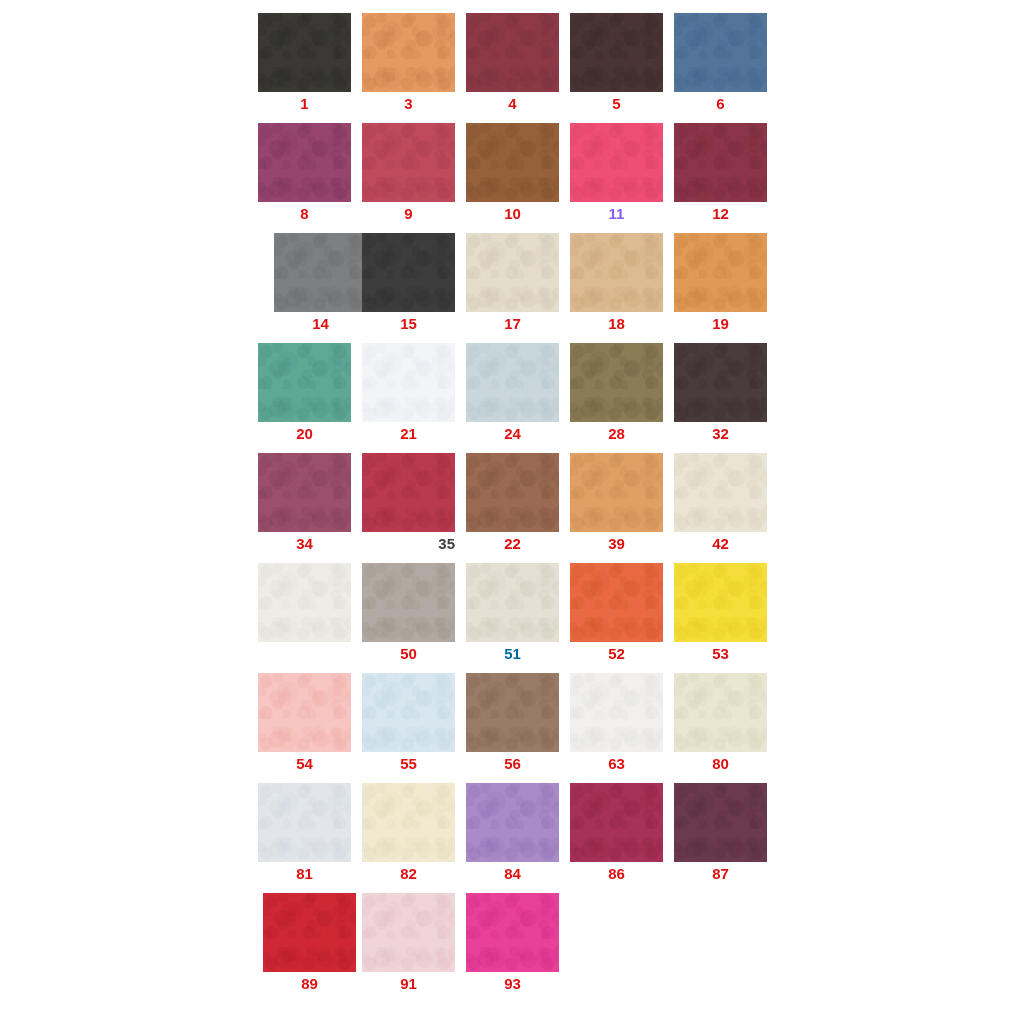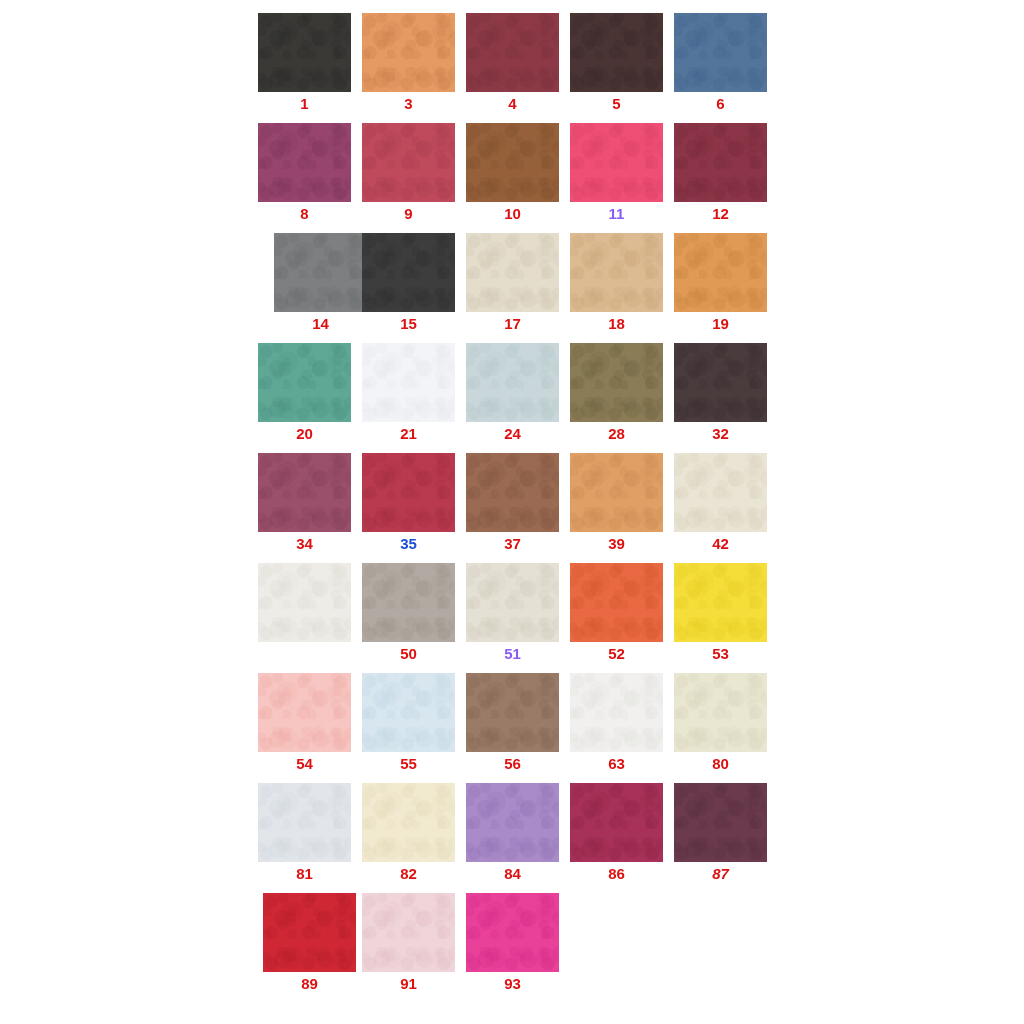--- a/index.html
+++ b/index.html
@@ -149,25 +149,25 @@
         <div class="swatch-label" style="color: rgb(221, 17, 17);">32</div>
       </div>
     </div>
     <div class="swatch-row" style="top: 453px;">
       <div class="swatch-cell" style="left: 0px; padding-left: 35px;">
         <div class="swatch-patch" title="34 #9a4f6b" style="background-color: rgb(154, 79, 107); background-image: radial-gradient(circle at 22% 28%, rgba(131, 63, 88, 0.333) 0px, rgba(131, 63, 88, 0.333) 6px, transparent 7px), radial-gradient(circle at 68% 18%, rgba(131, 63, 88, 0.267) 0px, rgba(131, 63, 88, 0.267) 5px, transparent 6px), radial-gradient(circle at 45% 62%, rgba(131, 63, 88, 0.3) 0px, rgba(131, 63, 88, 0.3) 8px, transparent 9px), radial-gradient(circle at 84% 74%, rgba(131, 63, 88, 0.227) 0px, rgba(131, 63, 88, 0.227) 7px, transparent 8px), radial-gradient(circle at 12% 82%, rgba(131, 63, 88, 0.26) 0px, rgba(131, 63, 88, 0.26) 5px, transparent 6px), radial-gradient(circle at 58% 40%, rgba(131, 63, 88, 0.19) 0px, rgba(131, 63, 88, 0.19) 10px, transparent 11px), linear-gradient(118deg, rgba(131, 63, 88, 0.133) 0px, rgba(131, 63, 88, 0.133) 2px, transparent 2px, transparent 9px), linear-gradient(28deg, rgba(131, 63, 88, 0.11) 0px, rgba(131, 63, 88, 0.11) 1px, transparent 1px, transparent 6px), linear-gradient(90deg, rgb(154, 79, 107), rgb(154, 79, 107)); background-size: 37px 31px, 29px 27px, 43px 41px, 33px 35px, 25px 23px, 51px 47px, 11px 11px, 7px 7px, 100% 100%;"></div>
         <div class="swatch-label" style="color: rgb(221, 17, 17);">34</div>
       </div>
       <div class="swatch-cell" style="left: 104px;">
         <div class="swatch-patch" title="35 #b93a4e" style="background-color: rgb(185, 58, 78); background-image: radial-gradient(circle at 22% 28%, rgba(162, 44, 63, 0.333) 0px, rgba(162, 44, 63, 0.333) 6px, transparent 7px), radial-gradient(circle at 68% 18%, rgba(162, 44, 63, 0.267) 0px, rgba(162, 44, 63, 0.267) 5px, transparent 6px), radial-gradient(circle at 45% 62%, rgba(162, 44, 63, 0.3) 0px, rgba(162, 44, 63, 0.3) 8px, transparent 9px), radial-gradient(circle at 84% 74%, rgba(162, 44, 63, 0.227) 0px, rgba(162, 44, 63, 0.227) 7px, transparent 8px), radial-gradient(circle at 12% 82%, rgba(162, 44, 63, 0.26) 0px, rgba(162, 44, 63, 0.26) 5px, transparent 6px), radial-gradient(circle at 58% 40%, rgba(162, 44, 63, 0.19) 0px, rgba(162, 44, 63, 0.19) 10px, transparent 11px), linear-gradient(118deg, rgba(162, 44, 63, 0.133) 0px, rgba(162, 44, 63, 0.133) 2px, transparent 2px, transparent 9px), linear-gradient(28deg, rgba(162, 44, 63, 0.11) 0px, rgba(162, 44, 63, 0.11) 1px, transparent 1px, transparent 6px), linear-gradient(90deg, rgb(185, 58, 78), rgb(185, 58, 78)); background-size: 37px 31px, 29px 27px, 43px 41px, 33px 35px, 25px 23px, 51px 47px, 11px 11px, 7px 7px, 100% 100%;"></div>
-        <div class="swatch-label" style="color: #1d4ed8;">35</div>
+        <div class="swatch-label" style="color: #404040; text-align: right;">35</div>
       </div>
       <div class="swatch-cell" style="left: 208px;">
         <div class="swatch-patch" title="37 #9a6a52" style="background-color: rgb(154, 106, 82); background-image: radial-gradient(circle at 22% 28%, rgba(130, 86, 63, 0.333) 0px, rgba(130, 86, 63, 0.333) 6px, transparent 7px), radial-gradient(circle at 68% 18%, rgba(130, 86, 63, 0.267) 0px, rgba(130, 86, 63, 0.267) 5px, transparent 6px), radial-gradient(circle at 45% 62%, rgba(130, 86, 63, 0.3) 0px, rgba(130, 86, 63, 0.3) 8px, transparent 9px), radial-gradient(circle at 84% 74%, rgba(130, 86, 63, 0.227) 0px, rgba(130, 86, 63, 0.227) 7px, transparent 8px), radial-gradient(circle at 12% 82%, rgba(130, 86, 63, 0.26) 0px, rgba(130, 86, 63, 0.26) 5px, transparent 6px), radial-gradient(circle at 58% 40%, rgba(130, 86, 63, 0.19) 0px, rgba(130, 86, 63, 0.19) 10px, transparent 11px), linear-gradient(118deg, rgba(130, 86, 63, 0.133) 0px, rgba(130, 86, 63, 0.133) 2px, transparent 2px, transparent 9px), linear-gradient(28deg, rgba(130, 86, 63, 0.11) 0px, rgba(130, 86, 63, 0.11) 1px, transparent 1px, transparent 6px), linear-gradient(90deg, rgb(154, 106, 82), rgb(154, 106, 82)); background-size: 37px 31px, 29px 27px, 43px 41px, 33px 35px, 25px 23px, 51px 47px, 11px 11px, 7px 7px, 100% 100%;"></div>
-        <div class="swatch-label" style="color: rgb(221, 17, 17);">37</div>
+        <div class="swatch-label" style="color: rgb(221, 17, 17);">22</div>
       </div>
       <div class="swatch-cell" style="left: 312px;">
         <div class="swatch-patch" title="39 #e09f65" style="background-color: rgb(224, 159, 101); background-image: radial-gradient(circle at 22% 28%, rgba(201, 138, 80, 0.333) 0px, rgba(201, 138, 80, 0.333) 6px, transparent 7px), radial-gradient(circle at 68% 18%, rgba(201, 138, 80, 0.267) 0px, rgba(201, 138, 80, 0.267) 5px, transparent 6px), radial-gradient(circle at 45% 62%, rgba(201, 138, 80, 0.3) 0px, rgba(201, 138, 80, 0.3) 8px, transparent 9px), radial-gradient(circle at 84% 74%, rgba(201, 138, 80, 0.227) 0px, rgba(201, 138, 80, 0.227) 7px, transparent 8px), radial-gradient(circle at 12% 82%, rgba(201, 138, 80, 0.26) 0px, rgba(201, 138, 80, 0.26) 5px, transparent 6px), radial-gradient(circle at 58% 40%, rgba(201, 138, 80, 0.19) 0px, rgba(201, 138, 80, 0.19) 10px, transparent 11px), linear-gradient(118deg, rgba(201, 138, 80, 0.133) 0px, rgba(201, 138, 80, 0.133) 2px, transparent 2px, transparent 9px), linear-gradient(28deg, rgba(201, 138, 80, 0.11) 0px, rgba(201, 138, 80, 0.11) 1px, transparent 1px, transparent 6px), linear-gradient(90deg, rgb(224, 159, 101), rgb(224, 159, 101)); background-size: 37px 31px, 29px 27px, 43px 41px, 33px 35px, 25px 23px, 51px 47px, 11px 11px, 7px 7px, 100% 100%;"></div>
         <div class="swatch-label" style="color: rgb(221, 17, 17);">39</div>
       </div>
       <div class="swatch-cell" style="left: 416px;">
         <div class="swatch-patch" title="42 #eae4d4" style="background-color: rgb(234, 228, 212); background-image: radial-gradient(circle at 22% 28%, rgba(216, 209, 189, 0.333) 0px, rgba(216, 209, 189, 0.333) 6px, transparent 7px), radial-gradient(circle at 68% 18%, rgba(216, 209, 189, 0.267) 0px, rgba(216, 209, 189, 0.267) 5px, transparent 6px), radial-gradient(circle at 45% 62%, rgba(216, 209, 189, 0.3) 0px, rgba(216, 209, 189, 0.3) 8px, transparent 9px), radial-gradient(circle at 84% 74%, rgba(216, 209, 189, 0.227) 0px, rgba(216, 209, 189, 0.227) 7px, transparent 8px), radial-gradient(circle at 12% 82%, rgba(216, 209, 189, 0.26) 0px, rgba(216, 209, 189, 0.26) 5px, transparent 6px), radial-gradient(circle at 58% 40%, rgba(216, 209, 189, 0.19) 0px, rgba(216, 209, 189, 0.19) 10px, transparent 11px), linear-gradient(118deg, rgba(216, 209, 189, 0.133) 0px, rgba(216, 209, 189, 0.133) 2px, transparent 2px, transparent 9px), linear-gradient(28deg, rgba(216, 209, 189, 0.11) 0px, rgba(216, 209, 189, 0.11) 1px, transparent 1px, transparent 6px), linear-gradient(90deg, rgb(234, 228, 212), rgb(234, 228, 212)); background-size: 37px 31px, 29px 27px, 43px 41px, 33px 35px, 25px 23px, 51px 47px, 11px 11px, 7px 7px, 100% 100%;"></div>
         <div class="swatch-label" style="color: rgb(221, 17, 17);">42</div>
       </div>
     </div>
@@ -175,21 +175,21 @@
       <div class="swatch-cell" style="left: 0px;">
         <div class="swatch-patch" title="44 #eeece7" style="background-color: rgb(238, 236, 231); background-image: radial-gradient(circle at 22% 28%, rgba(222, 219, 212, 0.333) 0px, rgba(222, 219, 212, 0.333) 6px, transparent 7px), radial-gradient(circle at 68% 18%, rgba(222, 219, 212, 0.267) 0px, rgba(222, 219, 212, 0.267) 5px, transparent 6px), radial-gradient(circle at 45% 62%, rgba(222, 219, 212, 0.3) 0px, rgba(222, 219, 212, 0.3) 8px, transparent 9px), radial-gradient(circle at 84% 74%, rgba(222, 219, 212, 0.227) 0px, rgba(222, 219, 212, 0.227) 7px, transparent 8px), radial-gradient(circle at 12% 82%, rgba(222, 219, 212, 0.26) 0px, rgba(222, 219, 212, 0.26) 5px, transparent 6px), radial-gradient(circle at 58% 40%, rgba(222, 219, 212, 0.19) 0px, rgba(222, 219, 212, 0.19) 10px, transparent 11px), linear-gradient(118deg, rgba(222, 219, 212, 0.133) 0px, rgba(222, 219, 212, 0.133) 2px, transparent 2px, transparent 9px), linear-gradient(28deg, rgba(222, 219, 212, 0.11) 0px, rgba(222, 219, 212, 0.11) 1px, transparent 1px, transparent 6px), linear-gradient(90deg, rgb(238, 236, 231), rgb(238, 236, 231)); background-size: 37px 31px, 29px 27px, 43px 41px, 33px 35px, 25px 23px, 51px 47px, 11px 11px, 7px 7px, 100% 100%;"></div>
         <div class="swatch-label" style="color: #404040; margin-top: 35px;">44</div>
       </div>
       <div class="swatch-cell" style="left: 104px;">
         <div class="swatch-patch" title="50 #b2aaa2" style="background-color: rgb(178, 170, 162); background-image: radial-gradient(circle at 22% 28%, rgba(156, 148, 139, 0.333) 0px, rgba(156, 148, 139, 0.333) 6px, transparent 7px), radial-gradient(circle at 68% 18%, rgba(156, 148, 139, 0.267) 0px, rgba(156, 148, 139, 0.267) 5px, transparent 6px), radial-gradient(circle at 45% 62%, rgba(156, 148, 139, 0.3) 0px, rgba(156, 148, 139, 0.3) 8px, transparent 9px), radial-gradient(circle at 84% 74%, rgba(156, 148, 139, 0.227) 0px, rgba(156, 148, 139, 0.227) 7px, transparent 8px), radial-gradient(circle at 12% 82%, rgba(156, 148, 139, 0.26) 0px, rgba(156, 148, 139, 0.26) 5px, transparent 6px), radial-gradient(circle at 58% 40%, rgba(156, 148, 139, 0.19) 0px, rgba(156, 148, 139, 0.19) 10px, transparent 11px), linear-gradient(118deg, rgba(156, 148, 139, 0.133) 0px, rgba(156, 148, 139, 0.133) 2px, transparent 2px, transparent 9px), linear-gradient(28deg, rgba(156, 148, 139, 0.11) 0px, rgba(156, 148, 139, 0.11) 1px, transparent 1px, transparent 6px), linear-gradient(90deg, rgb(178, 170, 162), rgb(178, 170, 162)); background-size: 37px 31px, 29px 27px, 43px 41px, 33px 35px, 25px 23px, 51px 47px, 11px 11px, 7px 7px, 100% 100%;"></div>
         <div class="swatch-label" style="color: rgb(221, 17, 17);">50</div>
       </div>
       <div class="swatch-cell" style="left: 208px;">
         <div class="swatch-patch" title="51 #e4e0d4" style="background-color: rgb(228, 224, 212); background-image: radial-gradient(circle at 22% 28%, rgba(209, 204, 189, 0.333) 0px, rgba(209, 204, 189, 0.333) 6px, transparent 7px), radial-gradient(circle at 68% 18%, rgba(209, 204, 189, 0.267) 0px, rgba(209, 204, 189, 0.267) 5px, transparent 6px), radial-gradient(circle at 45% 62%, rgba(209, 204, 189, 0.3) 0px, rgba(209, 204, 189, 0.3) 8px, transparent 9px), radial-gradient(circle at 84% 74%, rgba(209, 204, 189, 0.227) 0px, rgba(209, 204, 189, 0.227) 7px, transparent 8px), radial-gradient(circle at 12% 82%, rgba(209, 204, 189, 0.26) 0px, rgba(209, 204, 189, 0.26) 5px, transparent 6px), radial-gradient(circle at 58% 40%, rgba(209, 204, 189, 0.19) 0px, rgba(209, 204, 189, 0.19) 10px, transparent 11px), linear-gradient(118deg, rgba(209, 204, 189, 0.133) 0px, rgba(209, 204, 189, 0.133) 2px, transparent 2px, transparent 9px), linear-gradient(28deg, rgba(209, 204, 189, 0.11) 0px, rgba(209, 204, 189, 0.11) 1px, transparent 1px, transparent 6px), linear-gradient(90deg, rgb(228, 224, 212), rgb(228, 224, 212)); background-size: 37px 31px, 29px 27px, 43px 41px, 33px 35px, 25px 23px, 51px 47px, 11px 11px, 7px 7px, 100% 100%;"></div>
-        <div class="swatch-label" style="color: #8b5cf6;">51</div>
+        <div class="swatch-label" style="color: #0369a1;">51</div>
       </div>
       <div class="swatch-cell" style="left: 312px;">
         <div class="swatch-patch" title="52 #e96a42" style="background-color: rgb(233, 106, 66); background-image: radial-gradient(circle at 22% 28%, rgba(212, 85, 45, 0.333) 0px, rgba(212, 85, 45, 0.333) 6px, transparent 7px), radial-gradient(circle at 68% 18%, rgba(212, 85, 45, 0.267) 0px, rgba(212, 85, 45, 0.267) 5px, transparent 6px), radial-gradient(circle at 45% 62%, rgba(212, 85, 45, 0.3) 0px, rgba(212, 85, 45, 0.3) 8px, transparent 9px), radial-gradient(circle at 84% 74%, rgba(212, 85, 45, 0.227) 0px, rgba(212, 85, 45, 0.227) 7px, transparent 8px), radial-gradient(circle at 12% 82%, rgba(212, 85, 45, 0.26) 0px, rgba(212, 85, 45, 0.26) 5px, transparent 6px), radial-gradient(circle at 58% 40%, rgba(212, 85, 45, 0.19) 0px, rgba(212, 85, 45, 0.19) 10px, transparent 11px), linear-gradient(118deg, rgba(212, 85, 45, 0.133) 0px, rgba(212, 85, 45, 0.133) 2px, transparent 2px, transparent 9px), linear-gradient(28deg, rgba(212, 85, 45, 0.11) 0px, rgba(212, 85, 45, 0.11) 1px, transparent 1px, transparent 6px), linear-gradient(90deg, rgb(233, 106, 66), rgb(233, 106, 66)); background-size: 37px 31px, 29px 27px, 43px 41px, 33px 35px, 25px 23px, 51px 47px, 11px 11px, 7px 7px, 100% 100%;"></div>
         <div class="swatch-label" style="color: rgb(221, 17, 17);">52</div>
       </div>
       <div class="swatch-cell" style="left: 416px;">
         <div class="swatch-patch" title="53 #f5de3a" style="background-color: rgb(245, 222, 58); background-image: radial-gradient(circle at 22% 28%, rgba(231, 204, 35, 0.333) 0px, rgba(231, 204, 35, 0.333) 6px, transparent 7px), radial-gradient(circle at 68% 18%, rgba(231, 204, 35, 0.267) 0px, rgba(231, 204, 35, 0.267) 5px, transparent 6px), radial-gradient(circle at 45% 62%, rgba(231, 204, 35, 0.3) 0px, rgba(231, 204, 35, 0.3) 8px, transparent 9px), radial-gradient(circle at 84% 74%, rgba(231, 204, 35, 0.227) 0px, rgba(231, 204, 35, 0.227) 7px, transparent 8px), radial-gradient(circle at 12% 82%, rgba(231, 204, 35, 0.26) 0px, rgba(231, 204, 35, 0.26) 5px, transparent 6px), radial-gradient(circle at 58% 40%, rgba(231, 204, 35, 0.19) 0px, rgba(231, 204, 35, 0.19) 10px, transparent 11px), linear-gradient(118deg, rgba(231, 204, 35, 0.133) 0px, rgba(231, 204, 35, 0.133) 2px, transparent 2px, transparent 9px), linear-gradient(28deg, rgba(231, 204, 35, 0.11) 0px, rgba(231, 204, 35, 0.11) 1px, transparent 1px, transparent 6px), linear-gradient(90deg, rgb(245, 222, 58), rgb(245, 222, 58)); background-size: 37px 31px, 29px 27px, 43px 41px, 33px 35px, 25px 23px, 51px 47px, 11px 11px, 7px 7px, 100% 100%;"></div>
         <div class="swatch-label" style="color: rgb(221, 17, 17);">53</div>
       </div>
     </div>
@@ -225,21 +225,21 @@
         <div class="swatch-label" style="color: rgb(221, 17, 17);">82</div>
       </div>
       <div class="swatch-cell" style="left: 208px;">
         <div class="swatch-patch" title="84 #a98bc9" style="background-color: rgb(169, 139, 201); background-image: radial-gradient(circle at 22% 28%, rgba(146, 115, 181, 0.333) 0px, rgba(146, 115, 181, 0.333) 6px, transparent 7px), radial-gradient(circle at 68% 18%, rgba(146, 115, 181, 0.267) 0px, rgba(146, 115, 181, 0.267) 5px, transparent 6px), radial-gradient(circle at 45% 62%, rgba(146, 115, 181, 0.3) 0px, rgba(146, 115, 181, 0.3) 8px, transparent 9px), radial-gradient(circle at 84% 74%, rgba(146, 115, 181, 0.227) 0px, rgba(146, 115, 181, 0.227) 7px, transparent 8px), radial-gradient(circle at 12% 82%, rgba(146, 115, 181, 0.26) 0px, rgba(146, 115, 181, 0.26) 5px, transparent 6px), radial-gradient(circle at 58% 40%, rgba(146, 115, 181, 0.19) 0px, rgba(146, 115, 181, 0.19) 10px, transparent 11px), linear-gradient(118deg, rgba(146, 115, 181, 0.133) 0px, rgba(146, 115, 181, 0.133) 2px, transparent 2px, transparent 9px), linear-gradient(28deg, rgba(146, 115, 181, 0.11) 0px, rgba(146, 115, 181, 0.11) 1px, transparent 1px, transparent 6px), linear-gradient(90deg, rgb(169, 139, 201), rgb(169, 139, 201)); background-size: 37px 31px, 29px 27px, 43px 41px, 33px 35px, 25px 23px, 51px 47px, 11px 11px, 7px 7px, 100% 100%;"></div>
         <div class="swatch-label" style="color: rgb(221, 17, 17);">84</div>
       </div>
       <div class="swatch-cell" style="left: 312px;">
         <div class="swatch-patch" title="86 #a73158" style="background-color: rgb(167, 49, 88); background-image: radial-gradient(circle at 22% 28%, rgba(143, 36, 71, 0.333) 0px, rgba(143, 36, 71, 0.333) 6px, transparent 7px), radial-gradient(circle at 68% 18%, rgba(143, 36, 71, 0.267) 0px, rgba(143, 36, 71, 0.267) 5px, transparent 6px), radial-gradient(circle at 45% 62%, rgba(143, 36, 71, 0.3) 0px, rgba(143, 36, 71, 0.3) 8px, transparent 9px), radial-gradient(circle at 84% 74%, rgba(143, 36, 71, 0.227) 0px, rgba(143, 36, 71, 0.227) 7px, transparent 8px), radial-gradient(circle at 12% 82%, rgba(143, 36, 71, 0.26) 0px, rgba(143, 36, 71, 0.26) 5px, transparent 6px), radial-gradient(circle at 58% 40%, rgba(143, 36, 71, 0.19) 0px, rgba(143, 36, 71, 0.19) 10px, transparent 11px), linear-gradient(118deg, rgba(143, 36, 71, 0.133) 0px, rgba(143, 36, 71, 0.133) 2px, transparent 2px, transparent 9px), linear-gradient(28deg, rgba(143, 36, 71, 0.11) 0px, rgba(143, 36, 71, 0.11) 1px, transparent 1px, transparent 6px), linear-gradient(90deg, rgb(167, 49, 88), rgb(167, 49, 88)); background-size: 37px 31px, 29px 27px, 43px 41px, 33px 35px, 25px 23px, 51px 47px, 11px 11px, 7px 7px, 100% 100%;"></div>
         <div class="swatch-label" style="color: rgb(221, 17, 17);">86</div>
       </div>
-      <div class="swatch-cell" style="left: 416px; font-style: italic;">
+      <div class="swatch-cell" style="left: 416px;">
         <div class="swatch-patch" title="87 #6b3a4d" style="background-color: rgb(107, 58, 77); background-image: radial-gradient(circle at 22% 28%, rgba(87, 46, 61, 0.333) 0px, rgba(87, 46, 61, 0.333) 6px, transparent 7px), radial-gradient(circle at 68% 18%, rgba(87, 46, 61, 0.267) 0px, rgba(87, 46, 61, 0.267) 5px, transparent 6px), radial-gradient(circle at 45% 62%, rgba(87, 46, 61, 0.3) 0px, rgba(87, 46, 61, 0.3) 8px, transparent 9px), radial-gradient(circle at 84% 74%, rgba(87, 46, 61, 0.227) 0px, rgba(87, 46, 61, 0.227) 7px, transparent 8px), radial-gradient(circle at 12% 82%, rgba(87, 46, 61, 0.26) 0px, rgba(87, 46, 61, 0.26) 5px, transparent 6px), radial-gradient(circle at 58% 40%, rgba(87, 46, 61, 0.19) 0px, rgba(87, 46, 61, 0.19) 10px, transparent 11px), linear-gradient(118deg, rgba(87, 46, 61, 0.133) 0px, rgba(87, 46, 61, 0.133) 2px, transparent 2px, transparent 9px), linear-gradient(28deg, rgba(87, 46, 61, 0.11) 0px, rgba(87, 46, 61, 0.11) 1px, transparent 1px, transparent 6px), linear-gradient(90deg, rgb(107, 58, 77), rgb(107, 58, 77)); background-size: 37px 31px, 29px 27px, 43px 41px, 33px 35px, 25px 23px, 51px 47px, 11px 11px, 7px 7px, 100% 100%;"></div>
         <div class="swatch-label" style="color: rgb(221, 17, 17);">87</div>
       </div>
     </div>
     <div class="swatch-row" style="top: 893px;">
       <div class="swatch-cell" style="left: 5px;">
         <div class="swatch-patch" title="89 #cf2834" style="background-color: rgb(207, 40, 52); background-image: radial-gradient(circle at 22% 28%, rgba(181, 29, 40, 0.333) 0px, rgba(181, 29, 40, 0.333) 6px, transparent 7px), radial-gradient(circle at 68% 18%, rgba(181, 29, 40, 0.267) 0px, rgba(181, 29, 40, 0.267) 5px, transparent 6px), radial-gradient(circle at 45% 62%, rgba(181, 29, 40, 0.3) 0px, rgba(181, 29, 40, 0.3) 8px, transparent 9px), radial-gradient(circle at 84% 74%, rgba(181, 29, 40, 0.227) 0px, rgba(181, 29, 40, 0.227) 7px, transparent 8px), radial-gradient(circle at 12% 82%, rgba(181, 29, 40, 0.26) 0px, rgba(181, 29, 40, 0.26) 5px, transparent 6px), radial-gradient(circle at 58% 40%, rgba(181, 29, 40, 0.19) 0px, rgba(181, 29, 40, 0.19) 10px, transparent 11px), linear-gradient(118deg, rgba(181, 29, 40, 0.133) 0px, rgba(181, 29, 40, 0.133) 2px, transparent 2px, transparent 9px), linear-gradient(28deg, rgba(181, 29, 40, 0.11) 0px, rgba(181, 29, 40, 0.11) 1px, transparent 1px, transparent 6px), linear-gradient(90deg, rgb(207, 40, 52), rgb(207, 40, 52)); background-size: 37px 31px, 29px 27px, 43px 41px, 33px 35px, 25px 23px, 51px 47px, 11px 11px, 7px 7px, 100% 100%;"></div>
         <div class="swatch-label" style="color: rgb(221, 17, 17);">89</div>
       </div>
       <div class="swatch-cell" style="left: 104px;">

